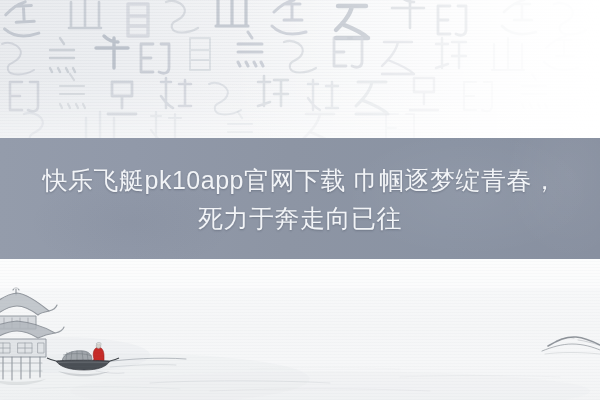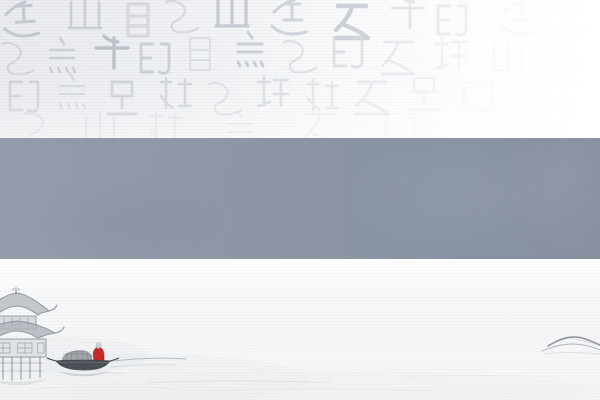--- a/index.html
+++ b/index.html
@@ -231,20 +231,22 @@
         <use href="#cg-zhi" x="320" y="130" stroke-width="2.6" opacity="0.28"></use>
         <use href="#cg-ji" x="400" y="128" stroke-width="2.0" opacity="0.2"></use>
       </g>
     </svg>
     <div class="paper-weave"></div>
     <div class="calli-fade"></div>
   </div>
 
   <div class="title-band">
     <div class="band-mottle"></div>
+    <div class="title-text">快乐飞艇pk10app官网下载 巾帼逐梦绽青春，
+死力于奔走向已往</div>
   </div>
 
   <div class="landscape">
     <svg class="landscape-svg" viewBox="0 0 600 141" preserveAspectRatio="none">
 
       <g opacity="0.5">
         <ellipse cx="120" cy="120" rx="190" ry="26" fill="#e4e7ea" opacity="0.55"></ellipse>
         <ellipse cx="330" cy="132" rx="260" ry="20" fill="#e8eaed" opacity="0.45"></ellipse>
         <ellipse cx="60" cy="96" rx="90" ry="18" fill="#e0e4e8" opacity="0.5"></ellipse>
       </g>

